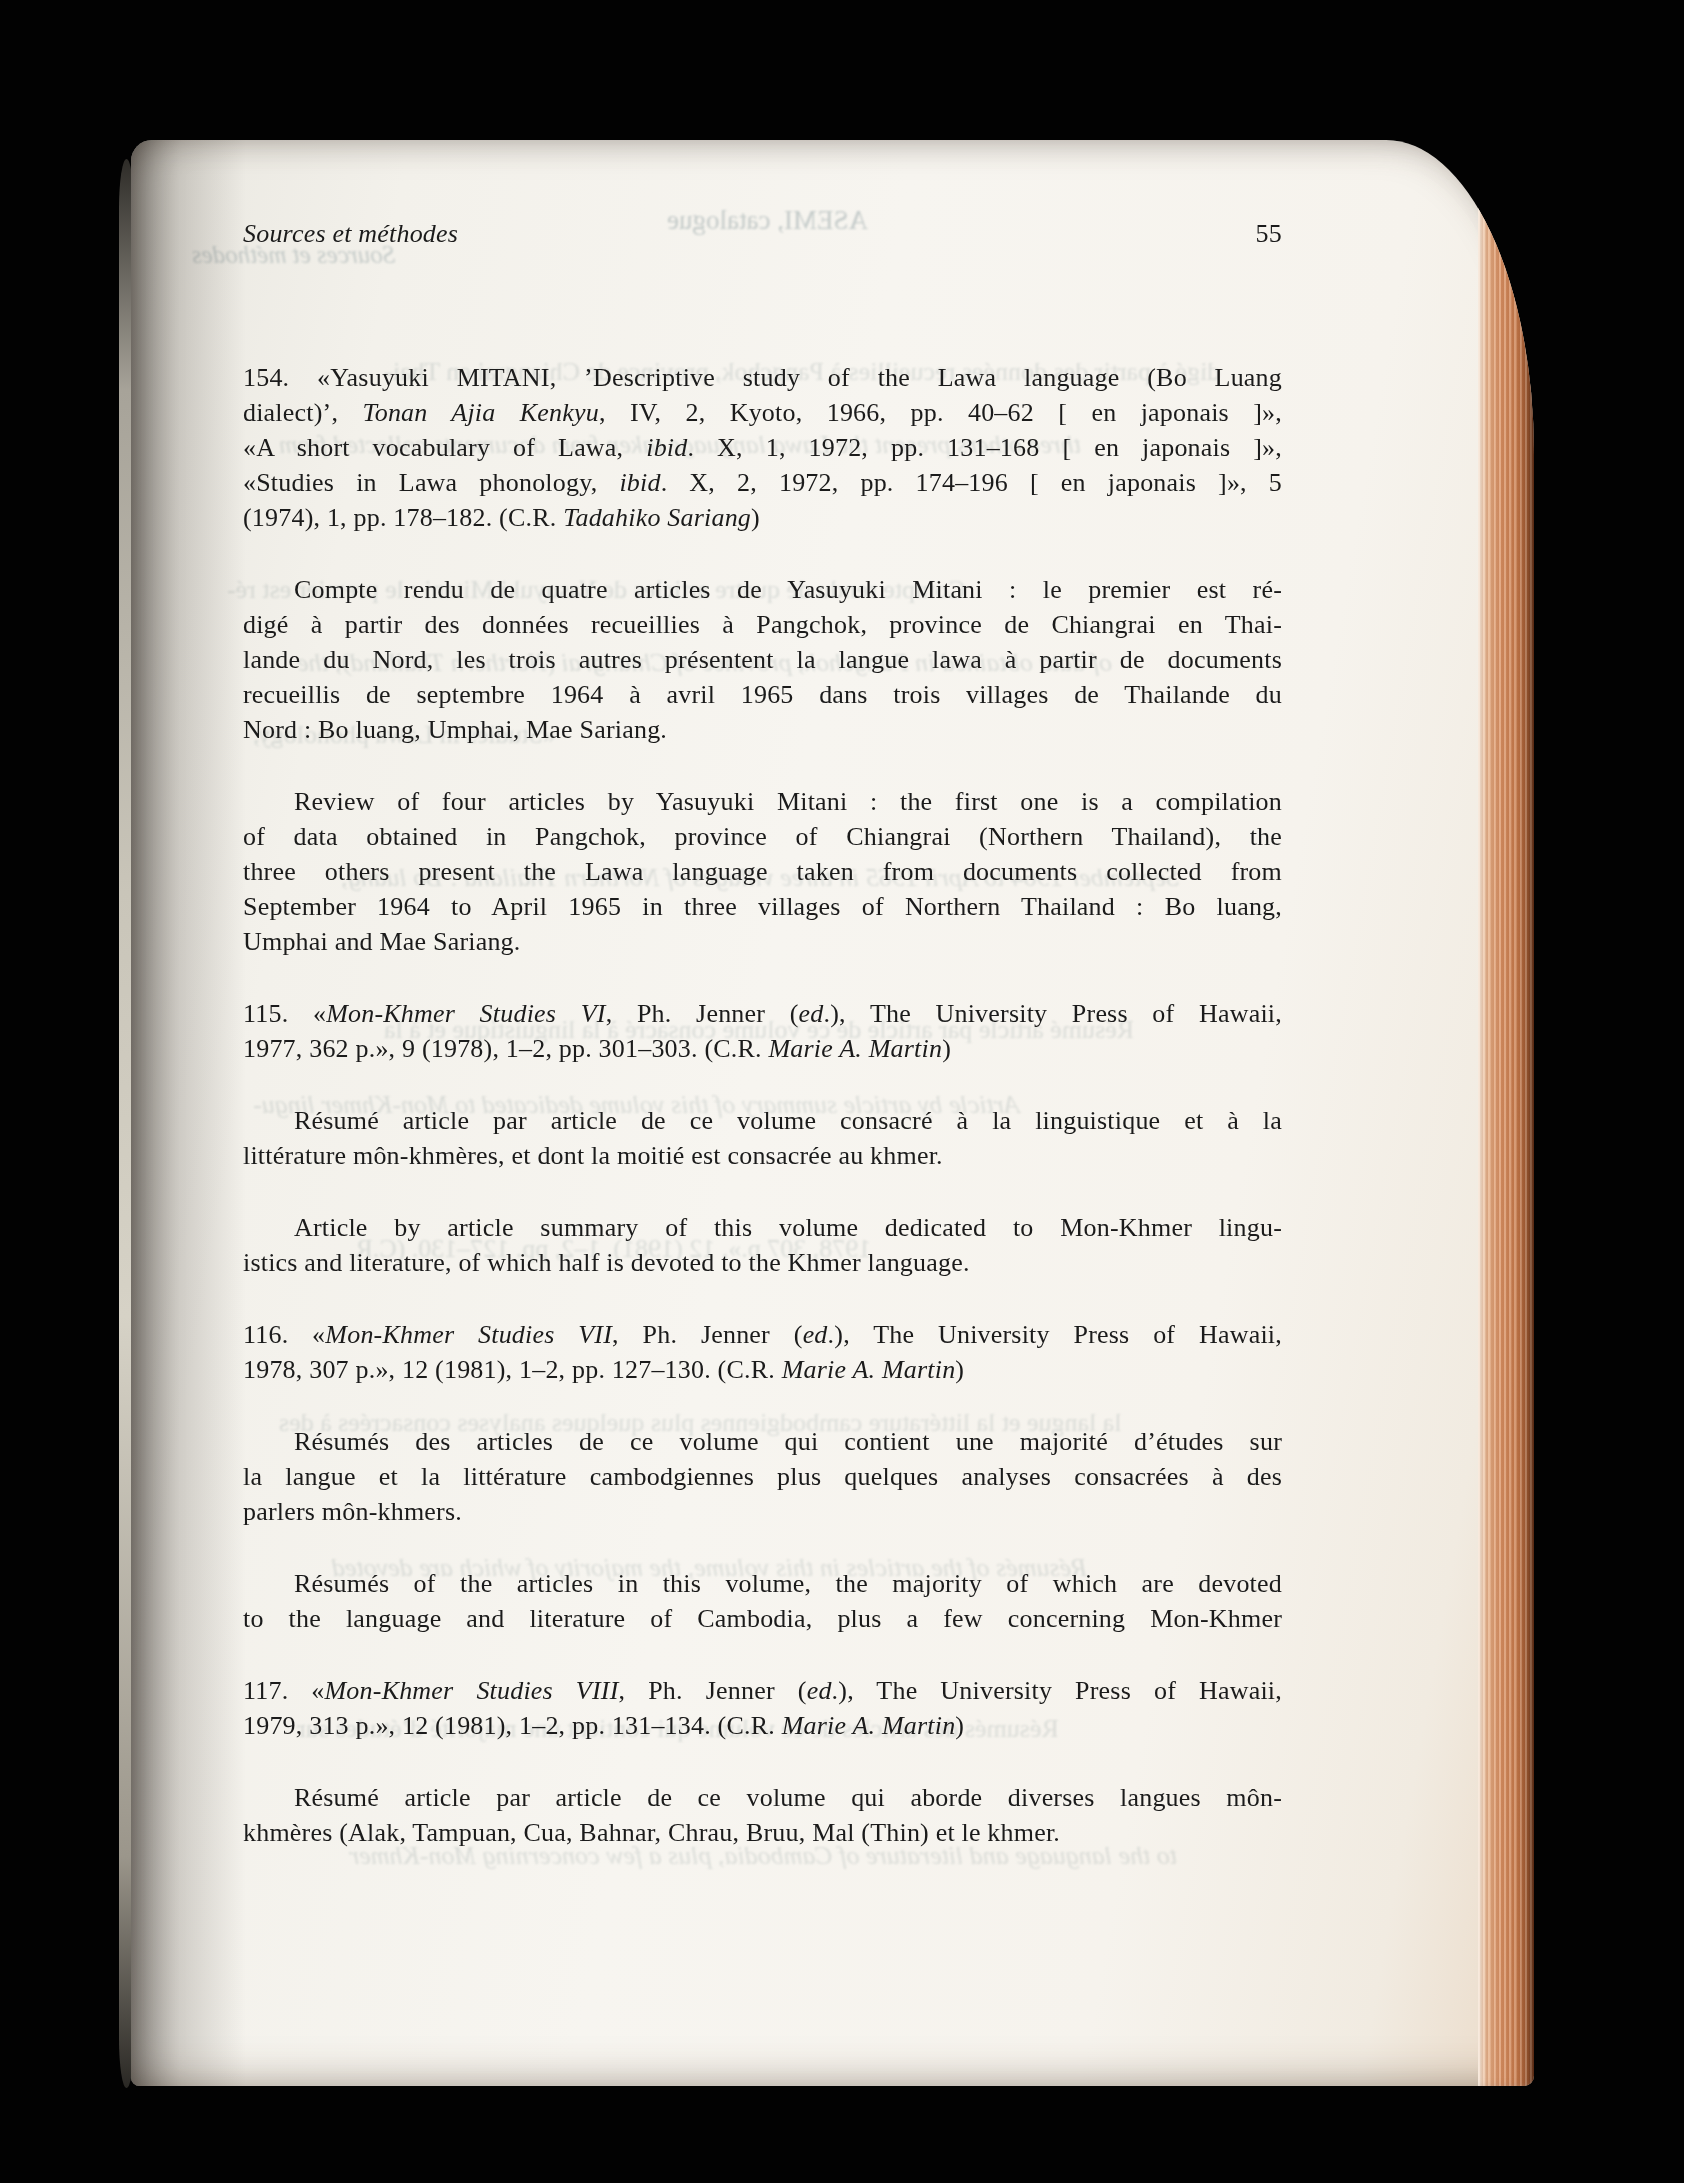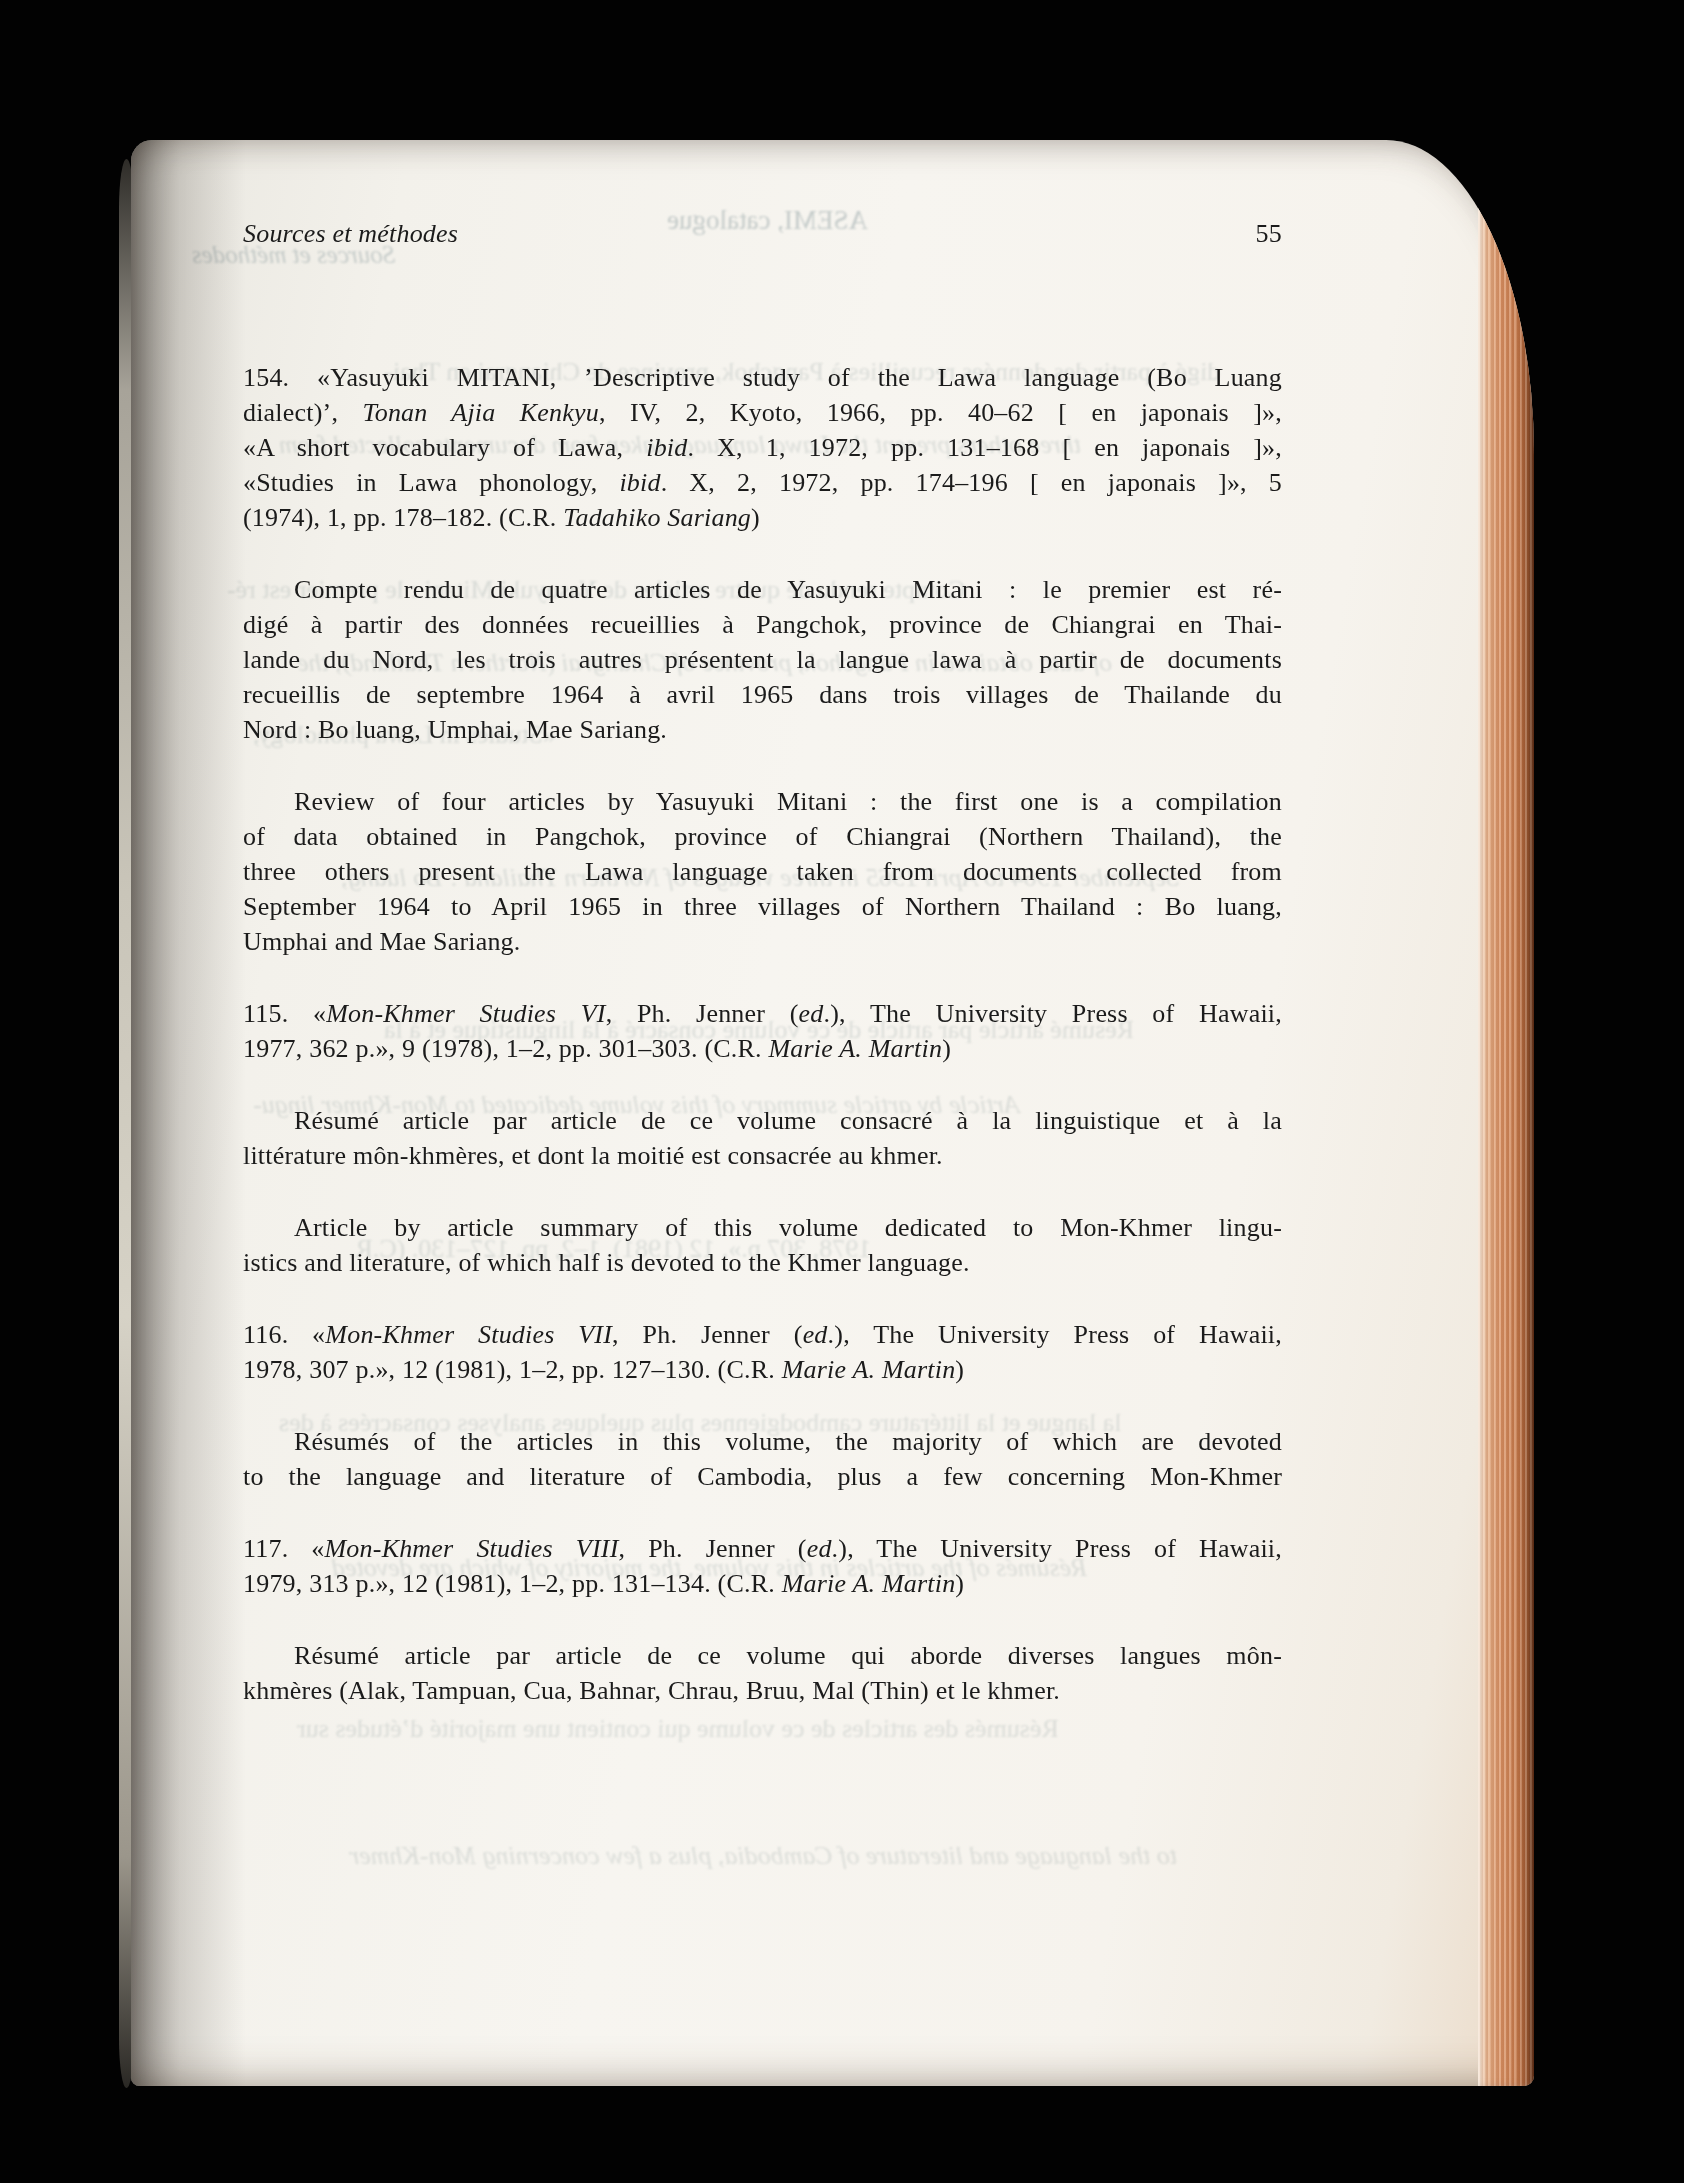--- a/index.html
+++ b/index.html
@@ -115,20 +115,25 @@
           <div class="line last"><span>littérature môn-khmères, et dont la moitié est consacrée au khmer.</span></div>
         </div>
       <div class="block indent italic">
           <div class="line"><span>Article by article summary of this volume dedicated to Mon-Khmer lingu-</span></div>
           <div class="line last"><span>istics and literature, of which half is devoted to the Khmer language.</span></div>
         </div>
       <div class="block">
           <div class="line"><span>116. «</span><span class="it">Mon-Khmer Studies VII</span><span>, Ph. Jenner (</span><span class="it">ed</span><span>.), The University Press of Hawaii,</span></div>
           <div class="line last"><span>1978, 307 p.», 12 (1981), 1–2, pp. 127–130. (C.R. </span><span class="it">Marie A. Martin</span><span>)</span></div>
         </div>
+      <div class="block indent">
+          <div class="line"><span>Résumés des articles de ce volume qui contient une majorité d’études sur</span></div>
+          <div class="line"><span>la langue et la littérature cambodgiennes plus quelques analyses consacrées à des</span></div>
+          <div class="line last"><span>parlers môn-khmers.</span></div>
+        </div>
       <div class="block indent italic">
           <div class="line"><span>Résumés of the articles in this volume, the majority of which are devoted</span></div>
           <div class="line"><span>to the language and literature of Cambodia, plus a few concerning Mon-Khmer</span></div>
         </div>
       <div class="block">
           <div class="line"><span>117. «</span><span class="it">Mon-Khmer Studies VIII</span><span>, Ph. Jenner (</span><span class="it">ed</span><span>.), The University Press of Hawaii,</span></div>
           <div class="line last"><span>1979, 313 p.», 12 (1981), 1–2, pp. 131–134. (C.R. </span><span class="it">Marie A. Martin</span><span>)</span></div>
         </div>
       <div class="block indent">
           <div class="line"><span>Résumé article par article de ce volume qui aborde diverses langues môn-</span></div>

